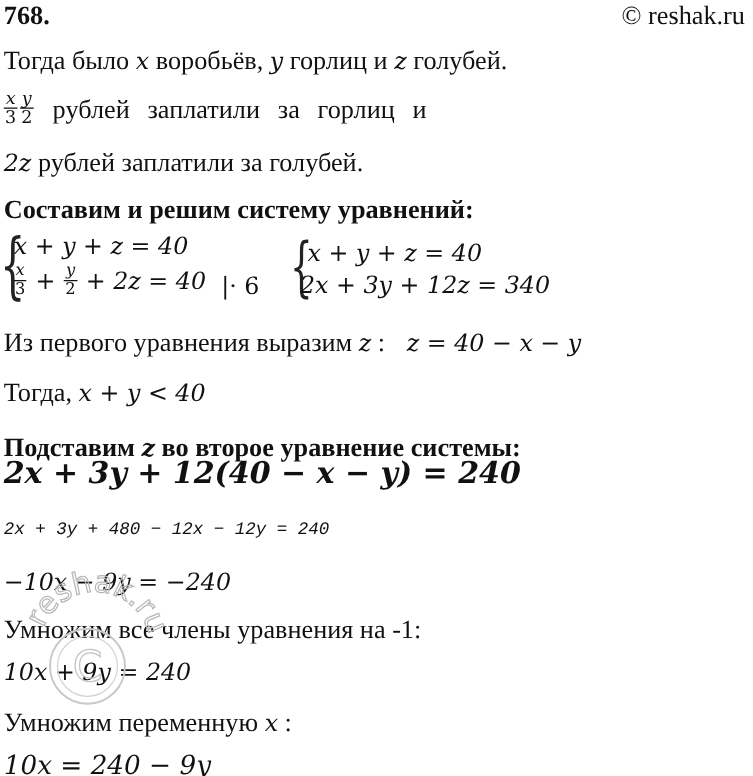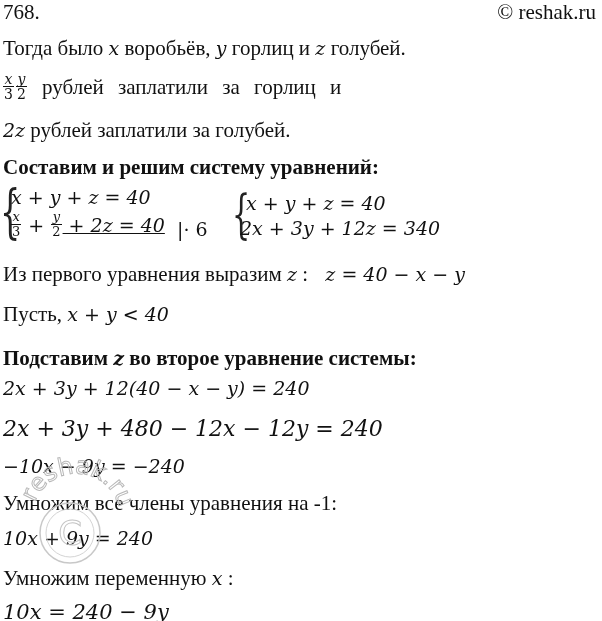--- a/index.html
+++ b/index.html
@@ -3,21 +3,21 @@
 <meta charset="utf-8">
 <style>
   html, body { margin: 0; padding: 0; background: #ffffff; }
   body {
     width: 602px; height: 621px; position: relative; overflow: hidden;
     font-family: "Liberation Serif", "DejaVu Serif", serif;
     color: #111111;
   }
   .abs { position: absolute; white-space: nowrap; }
   .txt { font-size: 21px; line-height: 24px; }
-  .num { font-weight: normal; font-size: 21px; left: 3px; top: 0px; }
+  .num { font-weight: bold; font-size: 21px; left: 3px; top: 0px; }
   .copy { font-size: 21px; right: 6px; top: 0px; }
   .m { font-family: "DejaVu Serif", "Liberation Serif", serif; font-size: 19px; }
   .mi { font-style: italic; }
   .frac {
     display: inline-block; vertical-align: middle; text-align: center;
     font-size: 14px; line-height: 14px; margin: 0 1px;
   }
   .frac .n { display: block; border-bottom: 1px solid #111; padding: 0 1px; font-style: italic; }
   .frac .d { display: block; padding: 0 1px; }
   .brace {
@@ -64,46 +64,46 @@
   <div class="sys-line m" style="left:10px; top:24px; font-size:19px; display:flex; align-items:center;">
     <span class="frac" style="font-size:13px;">
         <span class="n">x</span>
         <span class="d">3</span>
       </span>
     <span style="white-space:pre;"> + </span>
     <span class="frac" style="font-size:13px;">
         <span class="n">y</span>
         <span class="d">2</span>
       </span>
-    <span class="mi" style="white-space:pre;text-decoration:underline;"> + 2z = 40</span>
+    <span class="mi" style="white-space:pre;"> + 2z = 40</span>
   </div>
   <div class="sys-line m" style="left:177px; top:32px; font-size:19px;">|· 6</div>
 </div>
 
 <div class="abs" style="left:232px; top:192px; width:260px; height:52px;">
   <div class="brace" style="left:0px; top:-8px; font-size:52px; line-height:60px; transform:scaleX(0.55); transform-origin:left;">{</div>
   <div class="sys-line m mi" style="left:14px; top:0px; font-size:19px;">x + y + z = 40</div>
   <div class="sys-line m mi" style="left:8px; top:25px; font-size:19px;">2x + 3y + 12z = 340</div>
 </div>
 
 <div class="abs txt" style="left:3px; top:262px;text-align:right;">
   <span>Из первого уравнения выразим </span><span class="m mi">z</span><span> :</span>
   <span class="m mi" style="margin-left:12px;">z = 40 − x − y</span>
 </div>
 
 <div class="abs txt" style="left:3px; top:302px;">
-  <span>Пусть, </span><span class="m mi">x + y &lt; 40</span>
+  <span>Тогда, </span><span class="m mi">x + y &lt; 40</span>
 </div>
 
 <div class="abs txt" style="left:3px; top:346px;font-weight:bold;">
   <span>Подставим </span><span class="m mi">z</span><span> во второе уравнение системы:</span>
 </div>
 
-<div class="abs m mi" style="left:3px; top:377px; font-size:19px;">2x + 3y + 12(40 − x − y) = 240</div>
-<div class="abs m mi" style="left:3px; top:416px; font-size:22px;">2x + 3y + 480 − 12x − 12y = 240</div>
+<div class="abs m mi" style="left:3px; top:363px; font-size:24px;font-weight:bold;">2x + 3y + 12(40 − x − y) = 240</div>
+<div class="abs m mi" style="left:3px; top:416px; font-size:14px;font-family:Liberation Mono, monospace;">2x + 3y + 480 − 12x − 12y = 240</div>
 <div class="abs m mi" style="left:3px; top:455px; font-size:19px;">−10x − 9y = −240</div>
 
 <div class="abs txt" style="left:3px; top:491px;">Умножим все члены уравнения на -1:</div>
 
 <div class="abs m mi" style="left:3px; top:527px; font-size:19px;">10x + 9y = 240</div>
 
 <div class="abs txt" style="left:3px; top:566px;">
   <span>Умножим переменную </span><span class="m mi">x</span><span> :</span>
 </div>
 

